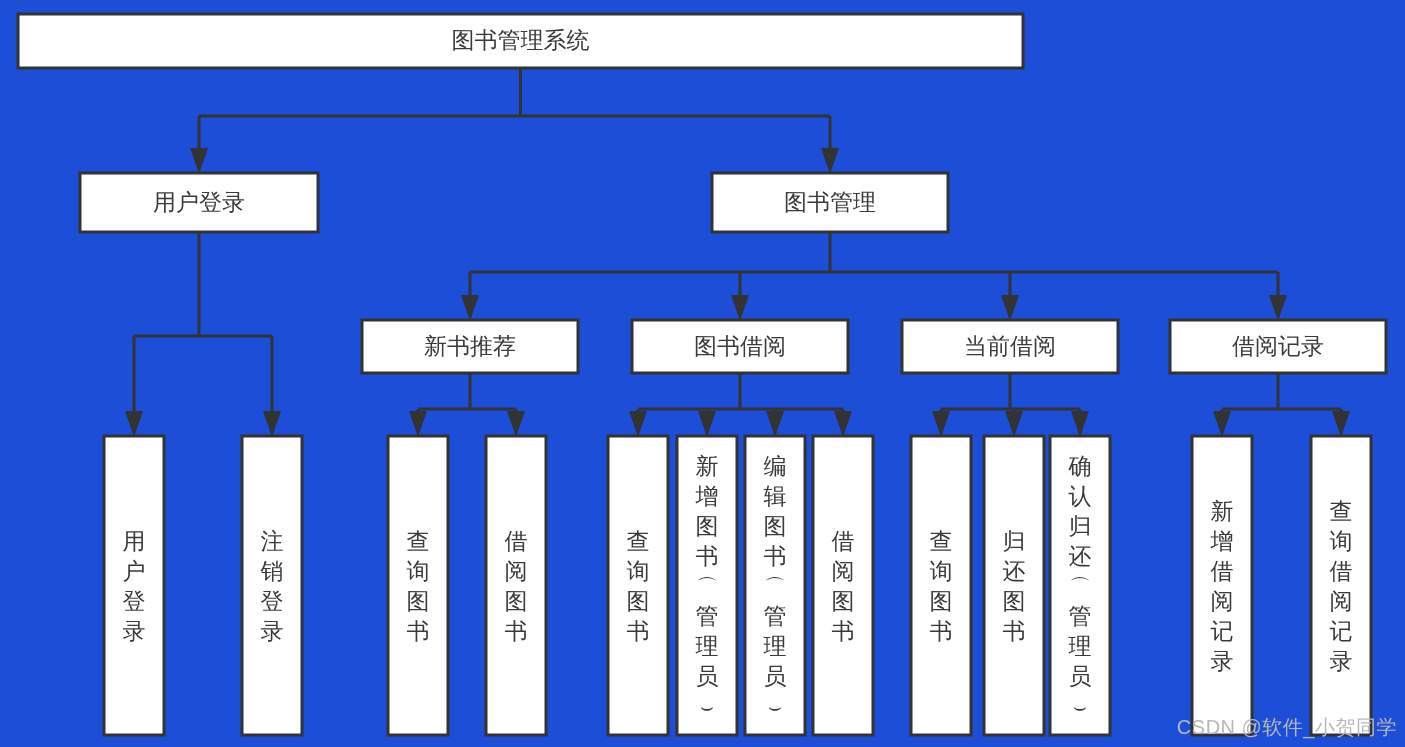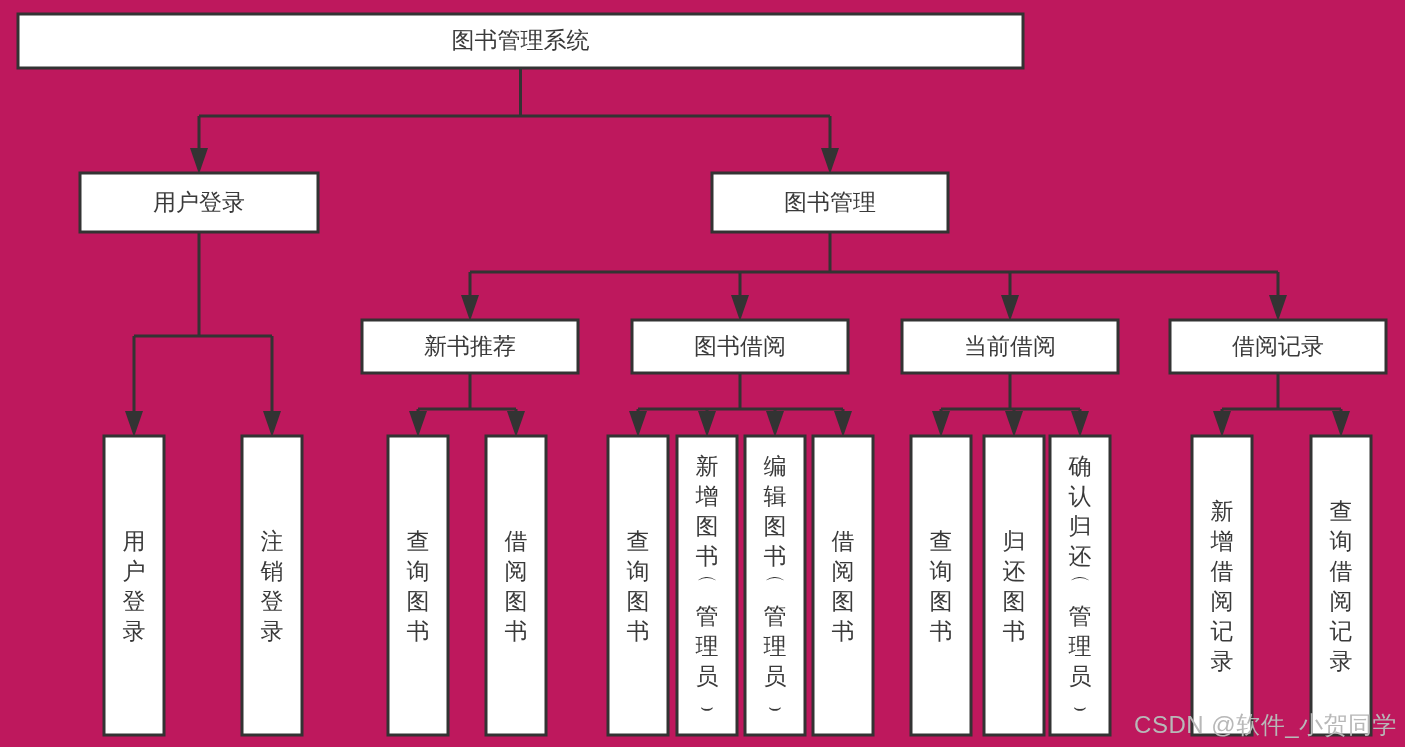--- a/index.html
+++ b/index.html
@@ -10,21 +10,21 @@
   body {
     width: 1405px;
     height: 747px;
     font-family: "Liberation Sans", "DejaVu Sans", sans-serif;
     overflow: hidden;
   }
   #diagram-root {
     position: relative;
     width: 1405px;
     height: 747px;
-    background: #be185d;
+    background: #1d4ed8;
   }
   svg.flowchart {
     position: absolute;
     left: 0;
     top: 0;
     width: 1405px;
     height: 747px;
     display: block;
   }
   .node-box {
@@ -53,21 +53,21 @@
     fill: #3a3a3a;
     font-family: "Liberation Sans", "DejaVu Sans", sans-serif;
     font-size: 23px;
     text-anchor: middle;
   }
   .watermark {
     position: absolute;
     right: 8px;
     bottom: 6px;
     font-family: "Liberation Sans", "DejaVu Sans", sans-serif;
-    font-size: 24px;
+    font-size: 20px;
     color: #b8b8b8;
     white-space: nowrap;
     letter-spacing: 0.5px;
     pointer-events: none;
   }
 </style>
 </head>
 <body>
 
 <div id="diagram-root">

